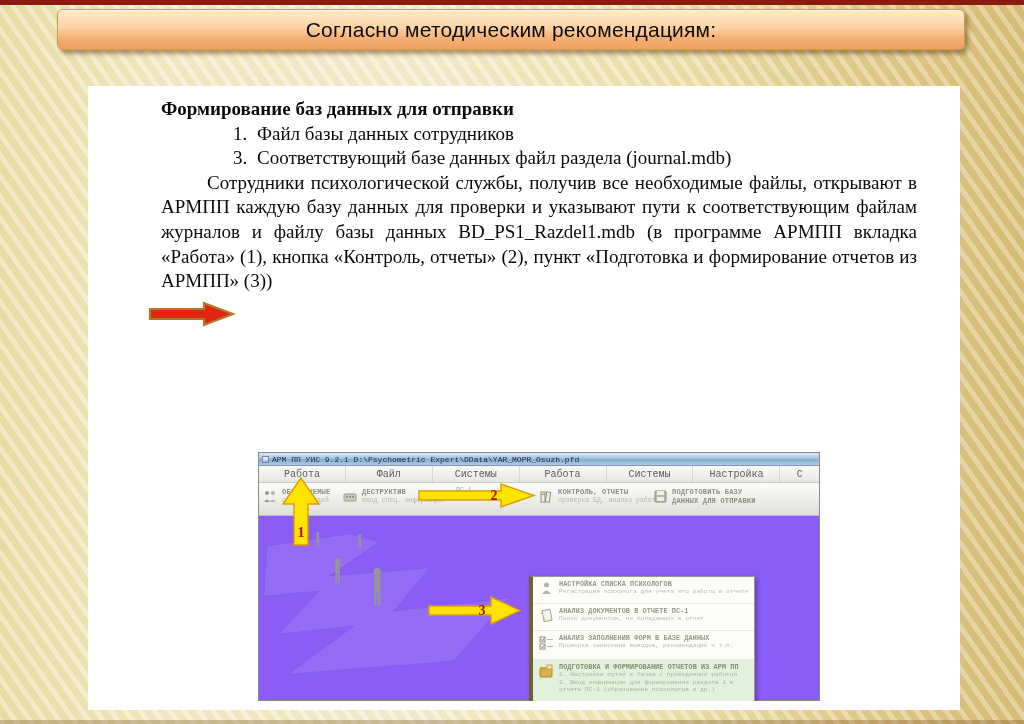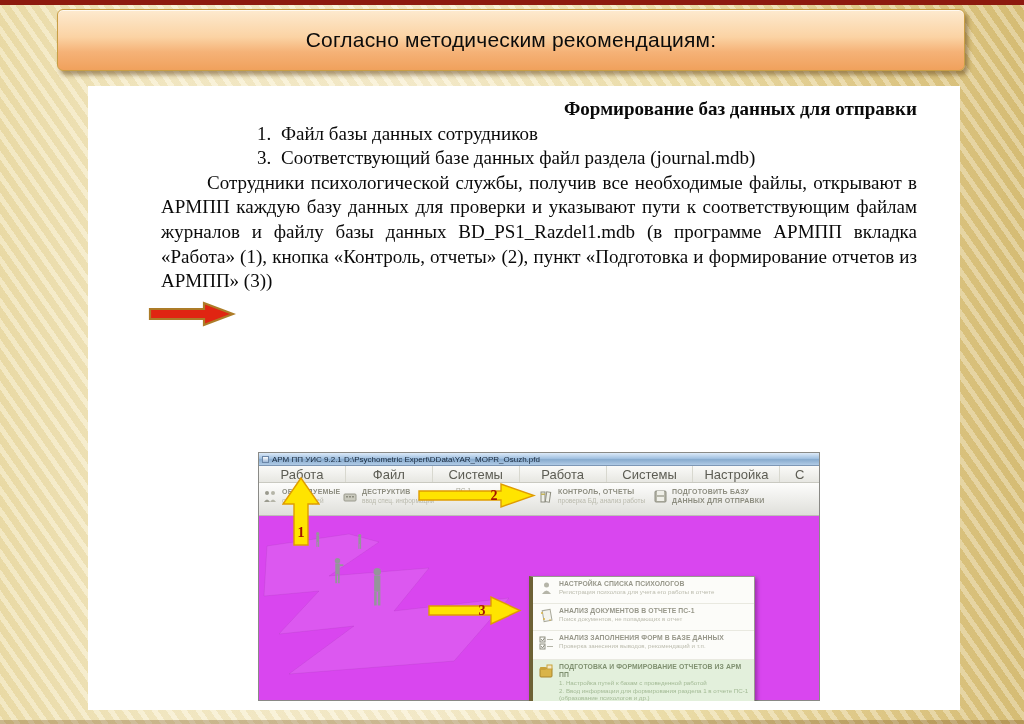--- a/index.html
+++ b/index.html
@@ -7,51 +7,51 @@
   body { position:relative; font-family:"Liberation Sans", sans-serif; }
 
   .slide-bg { position:absolute; inset:0;
     background:
       repeating-linear-gradient(55deg, rgba(255,255,255,.28) 0 5px, rgba(140,110,40,.05) 5px 12px),
       linear-gradient(to right, #eedfab 0%, #f6ecc8 16%, #f8efd0 42%, #efe1ad 66%, #e3cd8d 84%, #d9c078 100%);
   }
   .top-rule { position:absolute; left:0; top:0; width:100%; height:5px; background:#8d1a0f; }
   .bottom-shade { position:absolute; left:0; bottom:0; width:100%; height:4px; background:rgba(110,70,20,.30); }
 
-  .banner { position:absolute; left:57px; top:9px; width:908px; height:62px;
+  .banner { position:absolute; left:57px; top:9px; width:908px; height:41px;
     border:1px solid #c99e44; border-radius:6px;
     background:linear-gradient(#fdeacf 0%, #fbd3a4 45%, #f5b277 70%, #f0a15c 100%);
     box-shadow:3px 4px 4px rgba(95,65,25,.5), inset 0 1px 0 rgba(255,255,255,.7);
     display:flex; align-items:center; justify-content:center; }
   .banner-text { font-size:21px; color:#0b0b0b; letter-spacing:.2px; }
 
   .paper { position:absolute; left:88px; top:86px; width:872px; height:624px; background:#ffffff; }
 
   .doc { position:absolute; left:161px; top:97px; width:756px;
     font-family:"Liberation Serif", serif; font-size:19px; color:#0a0a0a; line-height:24.6px; }
-  .doc-title { text-align:right; font-weight:bold; }
+  .doc-title { text-align:left; font-weight:bold; }
   .doc-para { text-align:justify; text-indent:46px; }
-  .doc-list { margin-left:96px; }
+  .doc-list { margin-left:72px; }
   .doc-li { white-space:nowrap; }
   .doc-li .num { display:inline-block; width:24px; }
 
   .red-arrow { position:absolute; left:148px; top:301px; width:88px; height:26px; }
 
   
   .shot { position:absolute; left:258px; top:452px; width:562px; height:249px;
-    border:1px solid #8a8a86; background:#d946ef; font-family:Liberation Sans, sans-serif; }
+    border:1px solid #8a8a86; background:#8b5cf6; font-family:Liberation Mono, monospace; }
   .titlebar { height:13px; display:flex; align-items:center; gap:3px; padding-left:3px;
     background:linear-gradient(#dceaf8 0%, #a3c2e2 45%, #88abce 55%, #b0cbe6 100%);
     border-bottom:1px solid #7d97b5; }
   .titlebar-icon { width:7px; height:7px; background:linear-gradient(#fdfdfd,#9db8d8); border:1px solid #6c87a8; }
   .titlebar-text { font-size:8px; color:#17273a; white-space:nowrap; overflow:hidden; }
   .menubar { height:17px; display:flex; align-items:stretch;
     background:linear-gradient(#fafaf8,#e7e7e2); border-bottom:1px solid #c9c9c1; }
   .menutab { flex:1; display:flex; align-items:center; justify-content:center;
-    font-size:13px; color:#5c5c53; border-right:1px solid #d8d8cf; }
+    font-size:10px; color:#5c5c53; border-right:1px solid #d8d8cf; }
   .menutab:last-child { flex:.45; border-right:none; overflow:hidden; }
   .toolbar { height:33px; position:relative;
     background:linear-gradient(#fdfdfc,#dfdfda); border-bottom:1px solid #bdbdb5; }
   .tool { position:absolute; top:5px; display:flex; gap:4px; align-items:flex-start; }
   .tool-label { font-size:7px; font-weight:bold; color:#8d8d80; letter-spacing:.2px; line-height:8.5px; white-space:nowrap; }
   .tool-sub { font-size:6.5px; color:#b9b9ac; line-height:8px; white-space:nowrap; }
   .tool-frag { position:absolute; left:197px; top:4px; font-size:6.5px; color:#a9a99d; }
 
   .mainarea { position:relative; height:185px; overflow:hidden; }
 

